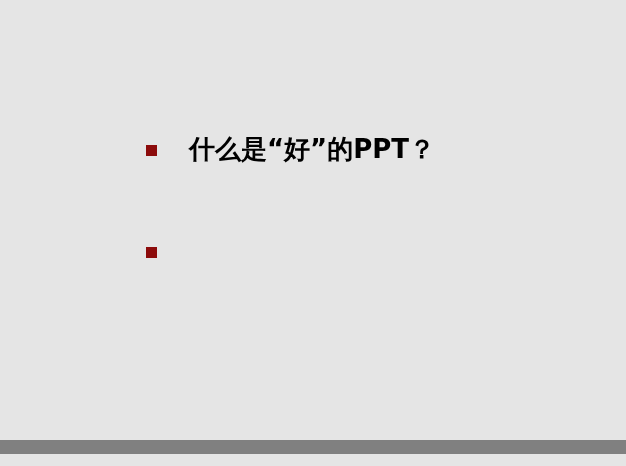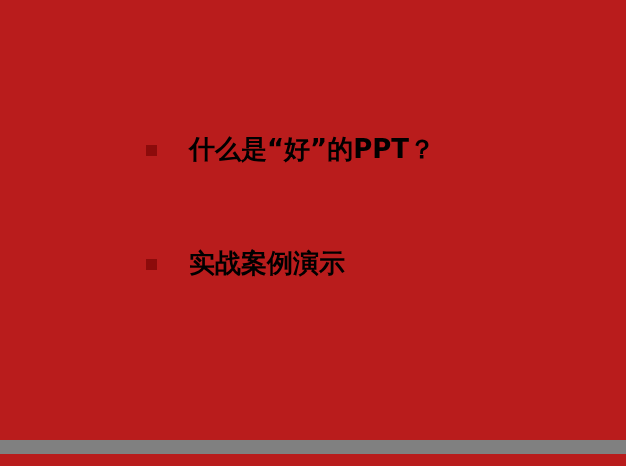--- a/index.html
+++ b/index.html
@@ -14,21 +14,21 @@
     overflow: hidden;
     position: relative;
   }
 
   #slide {
     position: absolute;
     left: 0;
     top: 0;
     width: 626px;
     height: 466px;
-    background: #b91c1c;
+    background: #e5e5e5;
   }
 
   #bullet-list {
     position: absolute;
     left: 0;
     top: 0;
     width: 626px;
     height: 466px;
   }
 
@@ -80,20 +80,19 @@
   <div id="bullet-list">
 
     <div class="bullet-row row-0">
       <span class="bullet-marker"></span>
       <span class="bullet-text">什么是“好”的PPT？</span>
     </div>
 
 
     <div class="bullet-row row-2">
       <span class="bullet-marker"></span>
-      <span class="bullet-text">实战案例演示</span>
     </div>
 
   </div>
 
   <div id="footer-bar"></div>
 
 </div>
 
 </body></html>

